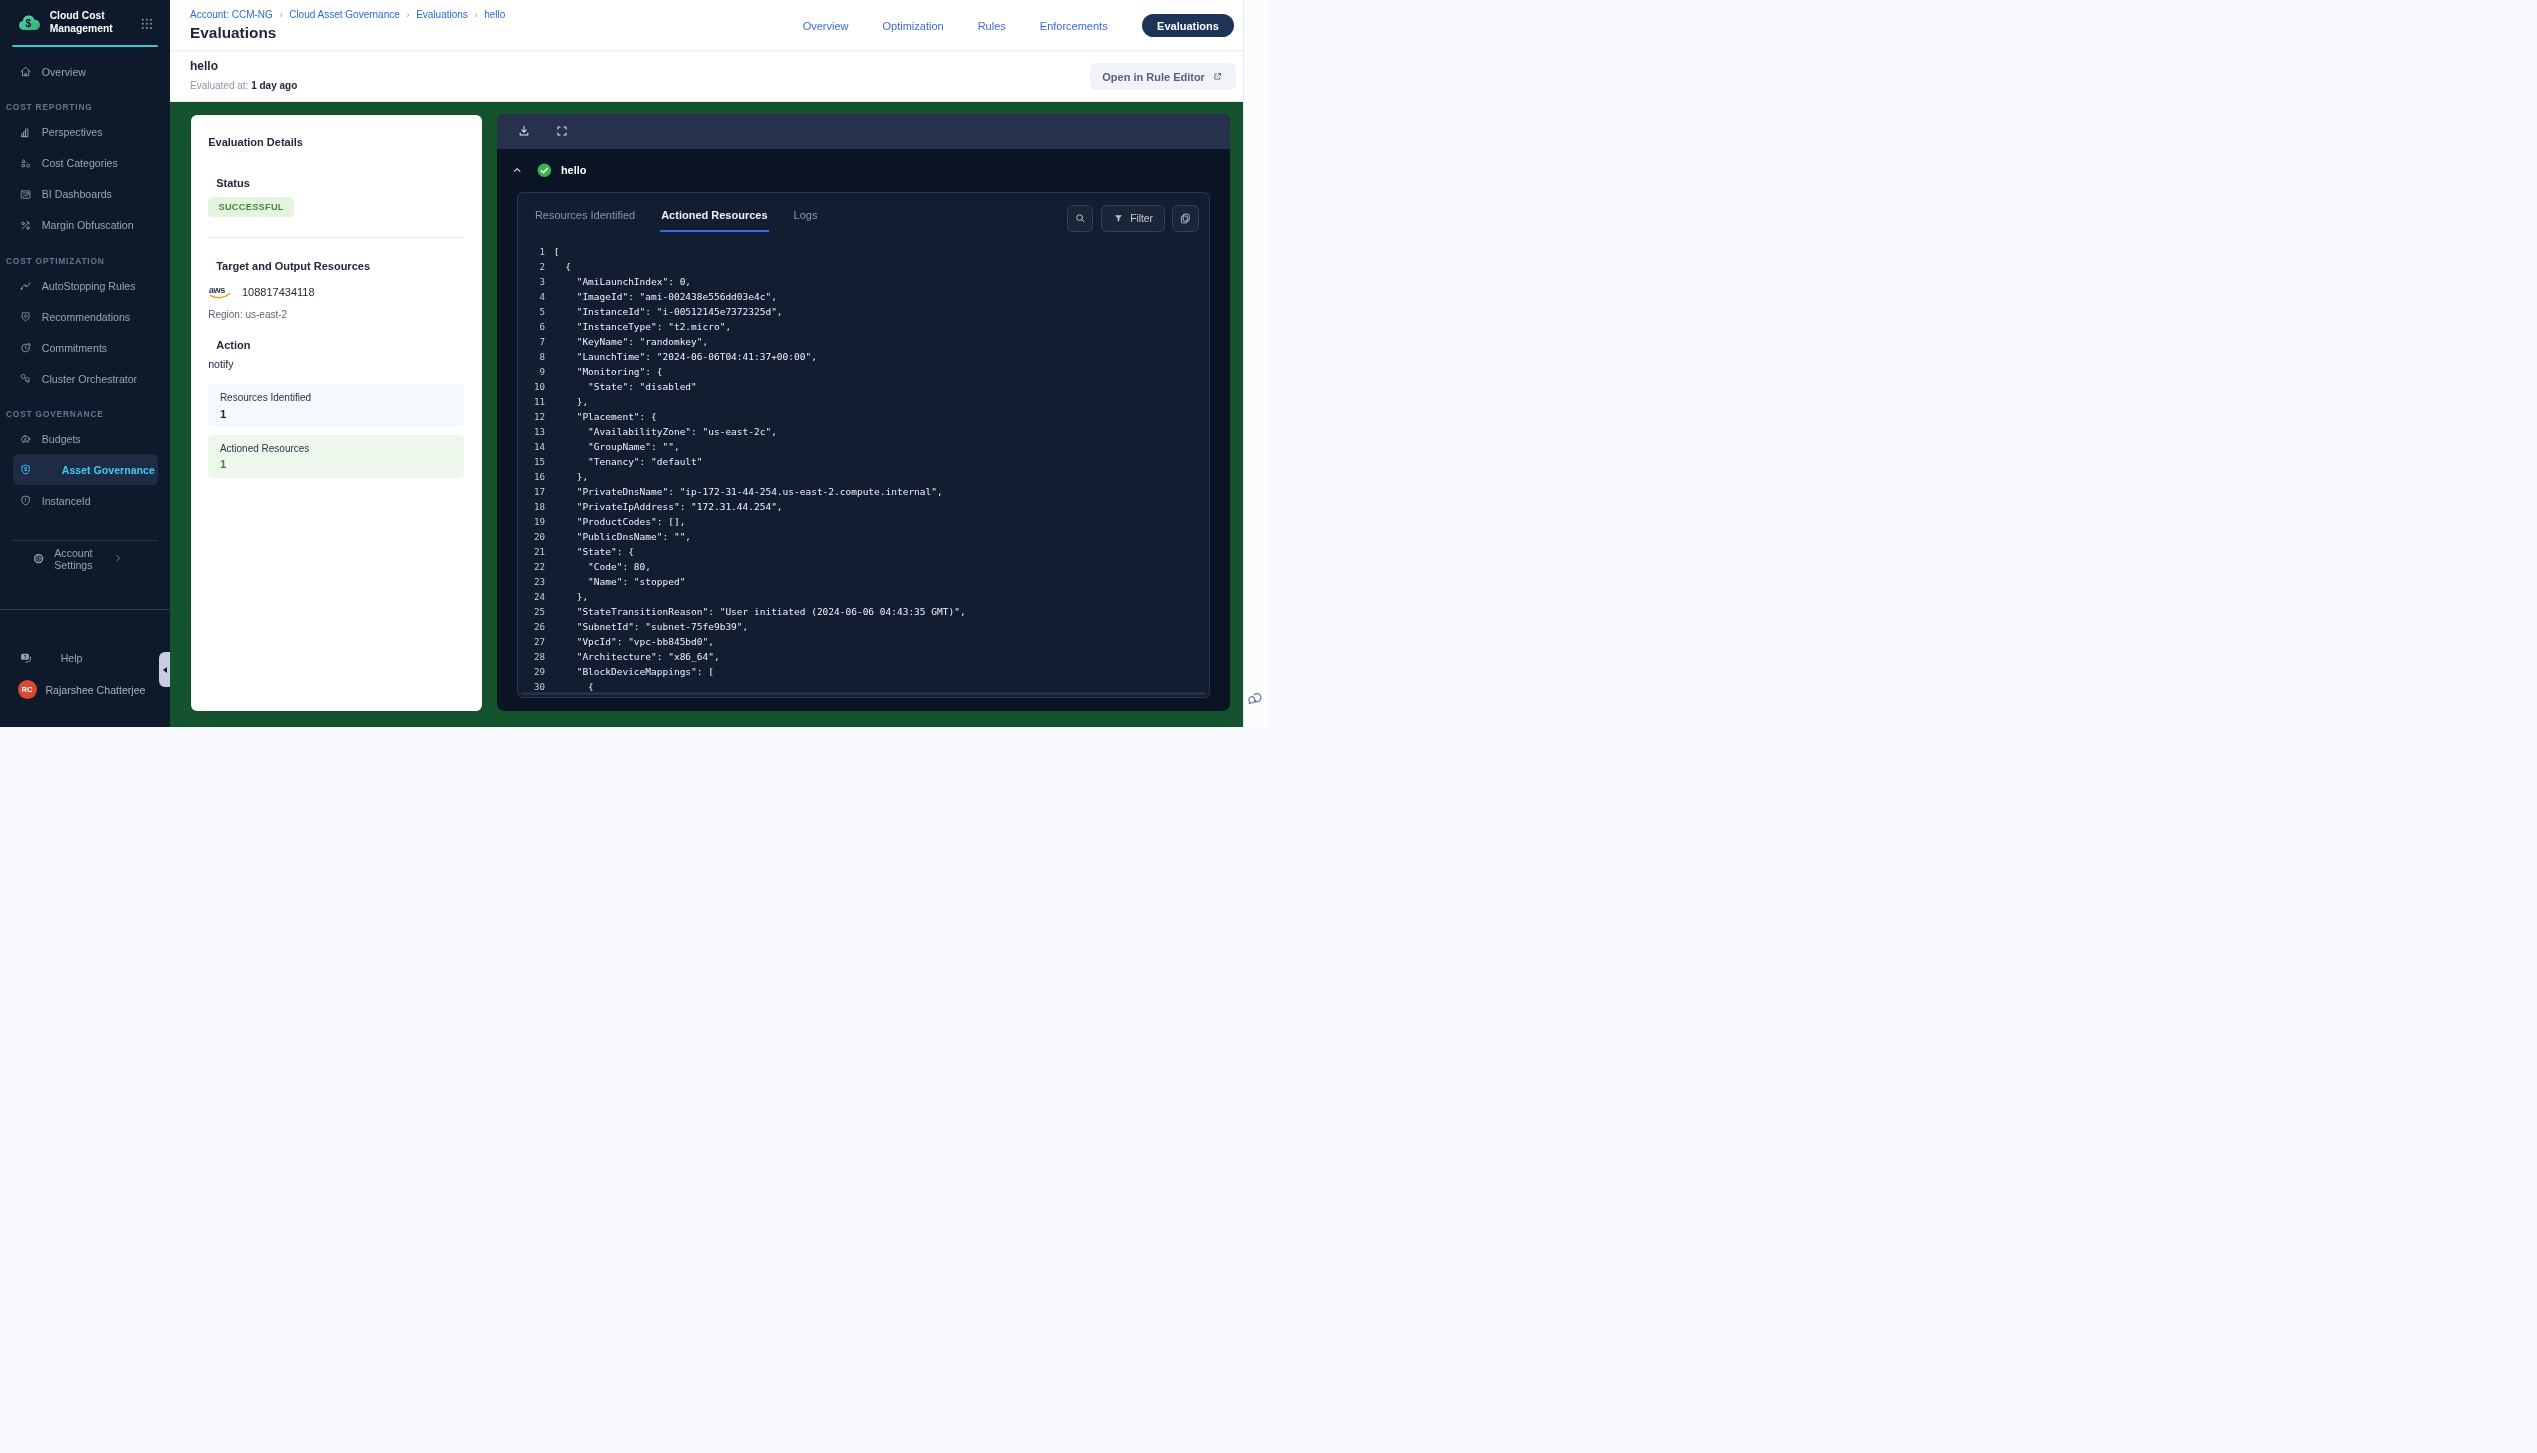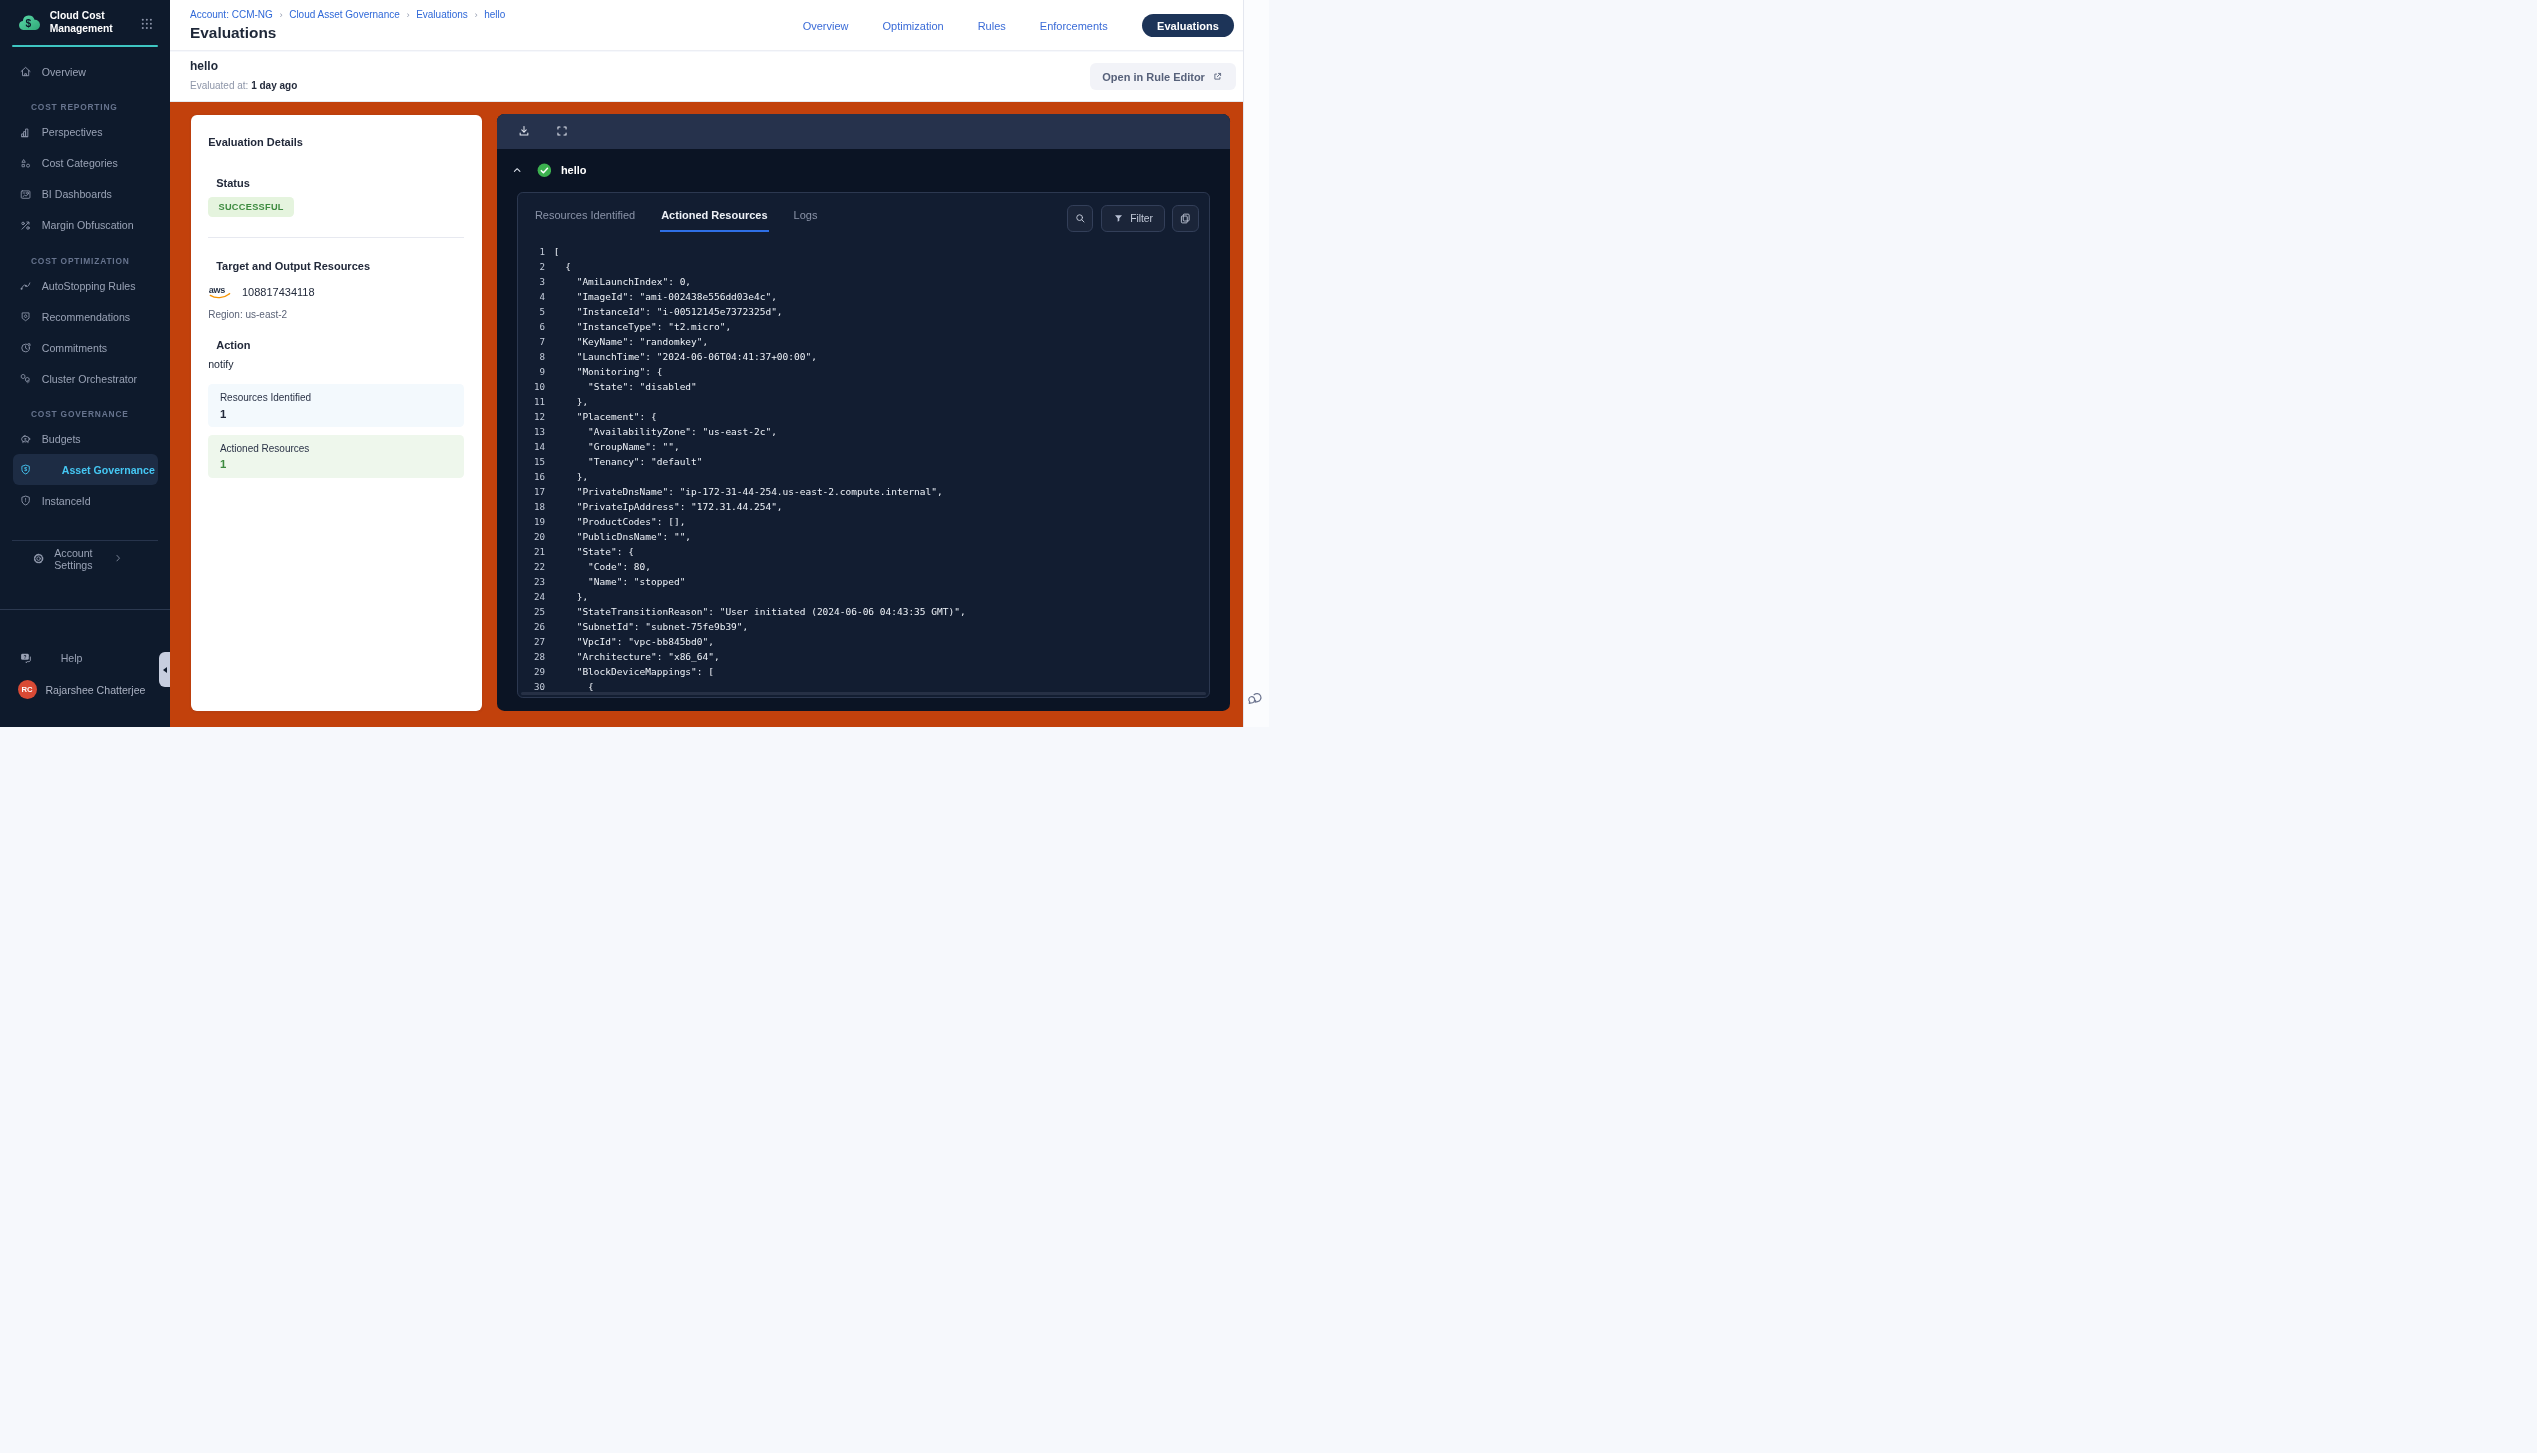--- a/index.html
+++ b/index.html
@@ -18,21 +18,21 @@
     position:absolute; left:0; top:0; width:170px; height:727px;
     background:#0e1a2c; color:#9aa3b6; z-index:5;
   }
   .logo-row { display:flex; align-items:center; gap:7.3px; padding:10.3px 0 0 16px; }
   .logo-title { font-size:10.3px; line-height:12.5px; font-weight:700; color:#ffffff; width:82px; }
   .grid-icon { position:absolute; right:17.6px; top:17.6px; color:#8a93a8; cursor:pointer; }
   .brand-rule { height:2.2px; background:#3EC6C2; margin:9.5px 11.7px 0 11.7px; border-radius:1.5px; }
   .nav-list { margin-top:9.5px; }
   .nav-section {
     height:19px; margin-top:10.3px; display:flex; align-items:center;
-    padding-left:31px; font-size:8.4px; font-weight:600; letter-spacing:0.8px; color:#67748e;
+    padding-left:6px; font-size:8.4px; font-weight:600; letter-spacing:0.8px; color:#67748e;
   }
   .nav-item {
     height:31px; margin:0 12.5px; padding-left:6.6px; border-radius:5.9px;
     display:flex; align-items:center; cursor:pointer; color:#8e97ab;
   }
   .nav-item .nlabel { margin-left:9.5px; font-size:10.6px; color:#9aa3b6; }
   .nav-item.active { background:#1d2c44; }
   .nav-item.active, .nav-item.active .nlabel { color:#45C7F3; font-weight:600;gap:20px; }
   .nico { width:13.2px; height:13.2px; flex:0 0 13.2px; }
   .sb-divider1 { position:absolute; left:11.7px; right:11.7px; top:540px; border-top:0.7px solid #27344c; }
@@ -90,21 +90,21 @@
   .evaluated .lab { color:#8e96a9; }
   .evaluated .val { color:#242b3c; font-weight:600; }
   .open-btn {
     position:absolute; right:7.3px; top:11px; height:27px;
     background:#f2f3f8; border-radius:5.9px; border:none;
     display:flex; align-items:center; gap:7.3px; padding:0 12.5px;
     color:#57617a; font-size:11px; font-weight:700; font-family:inherit; cursor:pointer;
   }
 
   
-  .content { position:absolute; left:170px; top:102px; width:1073px; height:625px; background:#c2410c; }
+  .content { position:absolute; left:170px; top:102px; width:1073px; height:625px; background:#14532d; }
 
   
   .card {
     position:absolute; left:20.6px; top:13.2px; width:291px; height:596px;
     background:#fff; border-radius:5.9px; box-shadow:0 0.7px 2.9px rgba(40,50,80,.10);
     padding:20.6px 17.6px 0 17.6px;
   }
   .card-title { font-size:11px; font-weight:700; color:#22293a; }
   .fld-label { font-size:11px; font-weight:700; color:#22293a;margin-left:8px; }
   .status-label { margin-top:29px; }

